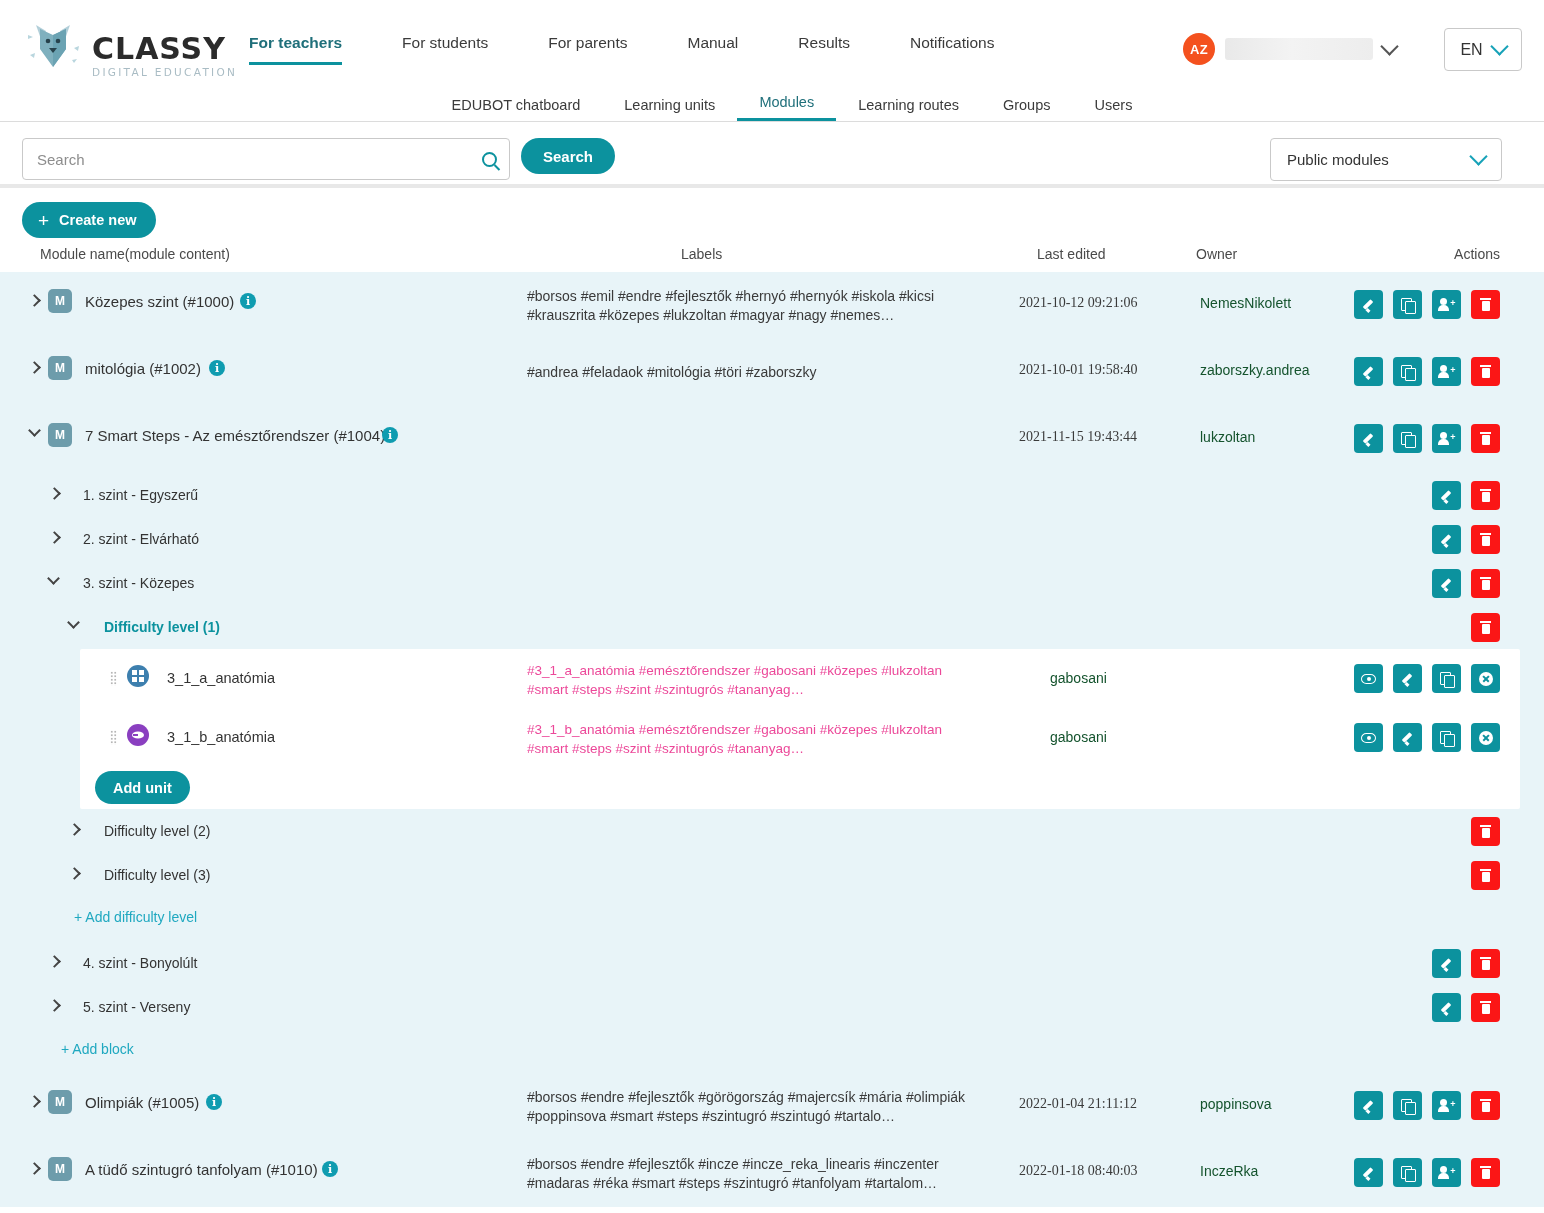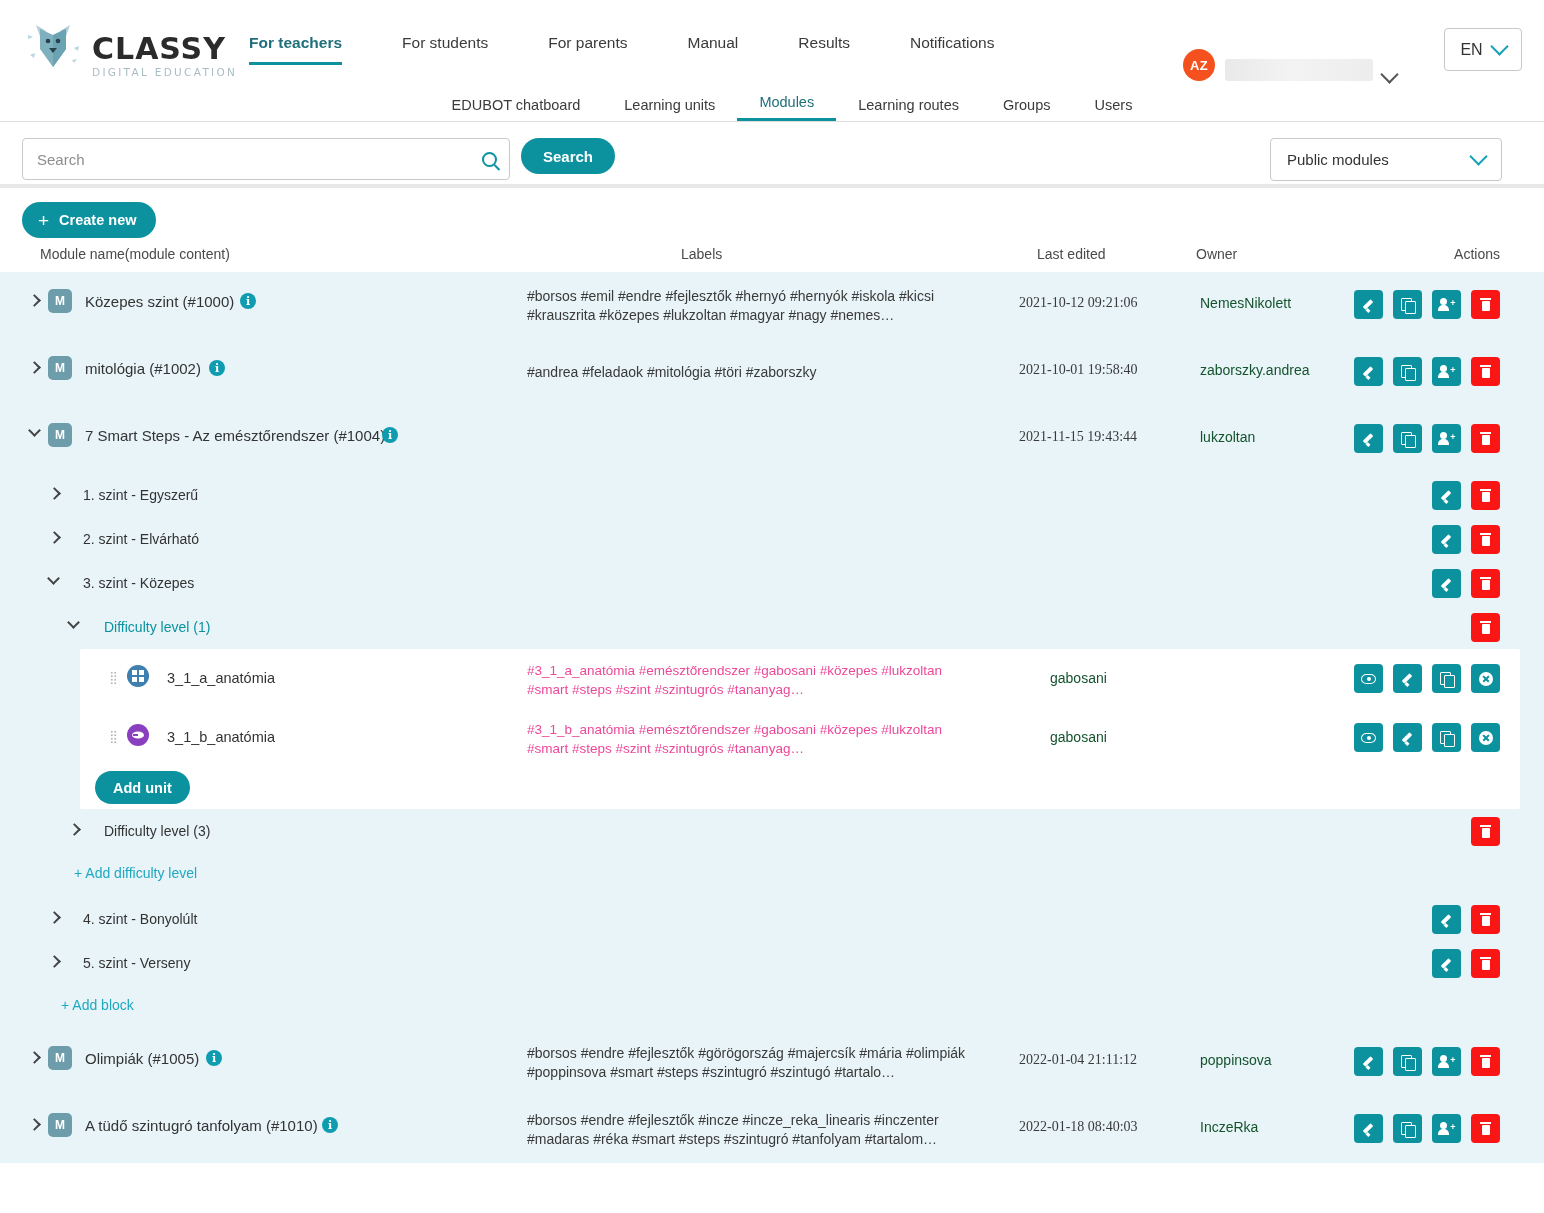--- a/index.html
+++ b/index.html
@@ -20,21 +20,21 @@
   .logo-title { font-size:30px; font-weight:bold; letter-spacing:1px; color:#2b2b2b; font-family:"DejaVu Sans", sans-serif;margin-top:24px; }
   .logo-sub { font-size:10.5px; letter-spacing:2.3px; color:#a9bcc4; margin-top:3px; font-family:"DejaVu Sans", sans-serif; }
 
   .mainnav { position:absolute; left:225px; top:34px; display:flex; align-items:flex-start;margin-left:24px; }
   .mainnav a {
     font-size:15.5px; color:#3b3b3b; text-decoration:none;
     padding:0 0 10px 0; margin-right:60px; white-space:nowrap;
   }
   .mainnav a.active { color:#1f6f7a; font-weight:bold; border-bottom:3px solid #0c929e; }
 
-  .user-area { position:absolute; right:148px; top:49px; display:flex; align-items:flex-end; gap:10px; }
+  .user-area { position:absolute; right:148px; top:33px; display:flex; align-items:center; gap:10px; }
   .avatar {
     width:32px; height:32px; border-radius:50%; background:#f4511e;
     color:#fff; font-size:13px; font-weight:bold; display:flex;
     align-items:center; justify-content:center; letter-spacing:.3px;
   }
   .name-redacted {
     width:148px; height:22px; border-radius:3px;
     background:linear-gradient(90deg,#e9e9e9,#f3f3f3 45%,#ededed);
   }
   .chev { width:13px; height:13px; border-right:2px solid #555; border-bottom:2px solid #555;
@@ -175,21 +175,21 @@
 
   .circx { width:14px; height:14px; border-radius:50%; background:#fff; position:relative; }
   .circx:before, .circx:after {
     content:""; position:absolute; left:3px; top:6px; width:8px; height:1.8px; background:#0c929e;
   }
   .circx:before { transform:rotate(45deg); }
   .circx:after  { transform:rotate(-45deg); }
 
   
   .sublabel { position:absolute; font-size:14px; color:#333; white-space:nowrap; }
-  .sublabel.hl { color:#0c929e; font-weight:normal; }
+  .sublabel.hl { color:#0c929e; font-weight:bold; }
   .addlink { position:absolute; font-size:14px; color:#1fa8c0; cursor:pointer; white-space:nowrap; }
 
   
   .unitpanel {
     position:absolute; left:80px; right:24px; background:#fff;
     border-radius:2px;
   }
   .unitrow { position:relative; height:59px; }
   .drag { position:absolute; width:7px; height:15px;
           background-image:radial-gradient(#b6b6b6 34%, transparent 36%);
@@ -529,20 +529,31 @@
                 <span class="circx"></span>
               </span>
             </button>
         </div>
       </div>
 
       <button class="btn-addunit" style="left:15px; top:122px">Add unit</button>
     </div>
   </div>
 
+  <div class="row compact" style="height:44px">
+    <span class="caret" style="left:70px; top:16px"></span>
+    <span class="sublabel" style="left:104px; top:14px">Difficulty level (2)</span>
+    <div class="actions" style="top:8px">
+      <button class="abtn red">
+          <span class="ic">
+            <span class="trash"></span>
+          </span>
+        </button>
+    </div>
+  </div>
 
   <div class="row compact" style="height:44px">
     <span class="caret" style="left:70px; top:16px"></span>
     <span class="sublabel" style="left:104px; top:14px">Difficulty level (3)</span>
     <div class="actions" style="top:8px">
       <button class="abtn red">
           <span class="ic">
             <span class="trash"></span>
           </span>
         </button>

